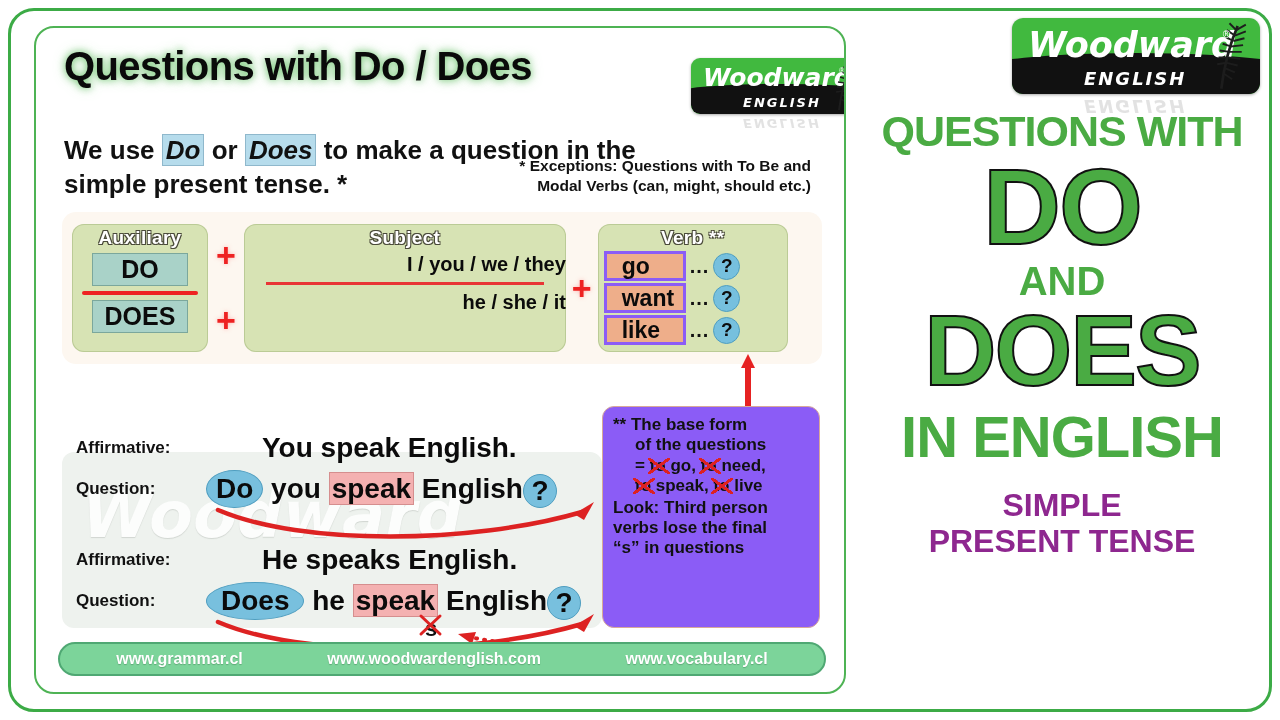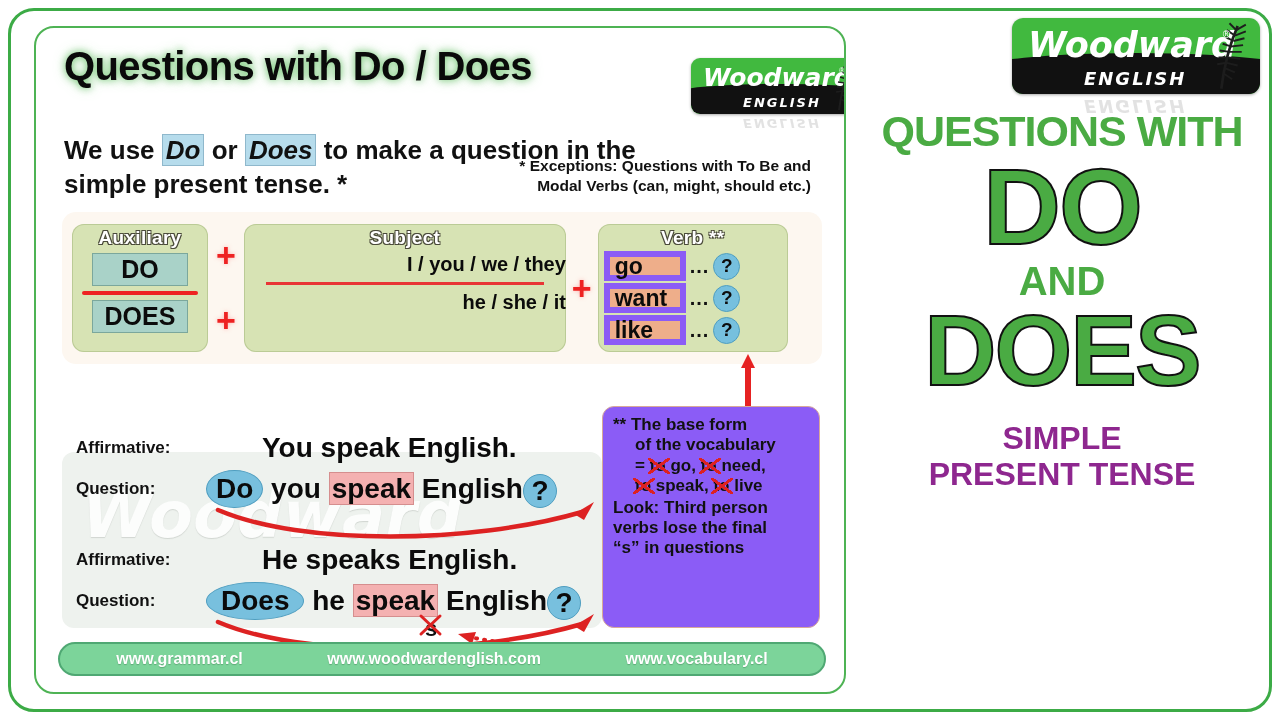--- a/index.html
+++ b/index.html
@@ -205,22 +205,22 @@
     display: flex; flex-direction: column; justify-content: center;
     height: 128px; gap: 26px; padding: 0 4px;
   }
   .plus-col .plus { padding: 0 4px; }
 
   .verb-rows { padding: 2px 0 0 6px; }
   .verb-row { display: flex; align-items: center; gap: 4px; margin-bottom: 2px; }
   .verb-chip {
     width: 82px; height: 30px;
     background: #eeae8a;
-    border: 6px solid #8b5cf6;
-    display: flex; align-items: center; padding-left: 5px;
+    border: 3px solid #8b5cf6;
+    display: flex; align-items: center; padding-left: 15px;
     font-size: 23px; font-weight: bold; color: #0b0b0b;
   }
   .dots { font-size: 20px; font-weight: bold; color: #111; letter-spacing: 1px; }
   .qmark {
     width: 27px; height: 27px; border-radius: 50%;
     background: #76c0de; border: 1px solid #4f9ec0;
     display: flex; align-items: center; justify-content: center;
     font-size: 19px; font-weight: bold; color: #0d0d0d;
   }
 
@@ -516,21 +516,21 @@
         <path d="M3 4 L22 22 M22 4 L3 22" stroke="#dd2222" stroke-width="3" stroke-linecap="round"></path>
       </svg>
       <svg class="arrow-svg" style="left:382px;top:196px;" width="230" height="36" viewBox="0 0 230 36">
         <path d="M224 30 C 170 34, 110 30, 30 16" stroke="#dd2222" stroke-width="4" fill="none" stroke-linecap="round" stroke-dasharray="1 7"></path>
         <polygon points="14,12 32,10 28,22" fill="#dd2222"></polygon>
       </svg>
     </div>
 
     <div class="note">
       <p>** The base form</p>
-      <p class="ind">of the vocabulary</p>
+      <p class="ind">of the questions</p>
       <p class="ind"><span>= </span><span class="strike-to">to</span><span> go, </span><span class="strike-to">to</span><span> need,</span></p>
       <p class="ind"><span class="strike-to">to</span><span> speak, </span><span class="strike-to">to</span><span> live</span></p>
       <p class="look">Look: Third person</p>
       <p>verbs lose the final</p>
       <p>“s” in questions</p>
     </div>
 
     <div class="footer">
       <span>www.grammar.cl</span>
       <span>www.woodwardenglish.com</span>
@@ -567,18 +567,19 @@
       </g>
     </svg>
   </div>
   <div class="logo-reflect reflect-big">ENGLISH</div>
 
   <div class="right-panel">
     <div class="rp-line rp-qw">QUESTIONS WITH</div>
     <div class="rp-line rp-do">DO</div>
     <div class="rp-line rp-and">AND</div>
     <div class="rp-line rp-does">DOES</div>
+    <div class="rp-line rp-in">IN ENGLISH</div>
     <div class="rp-sub">
       <div>SIMPLE</div>
       <div>PRESENT TENSE</div>
     </div>
   </div>
 </div>
 
 </body></html>

